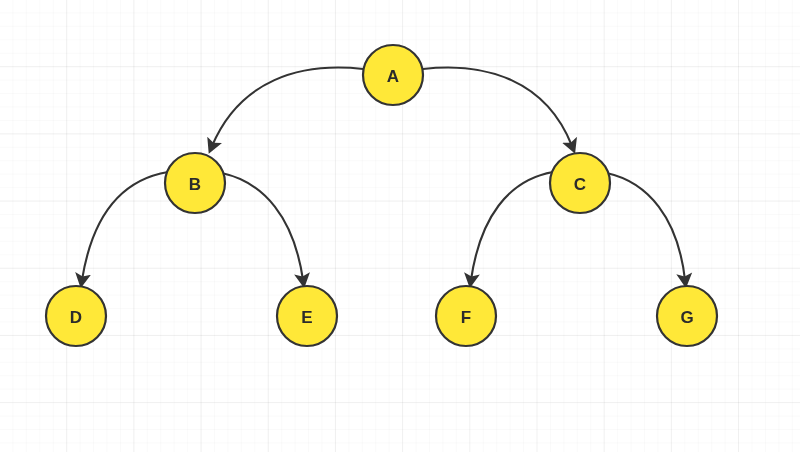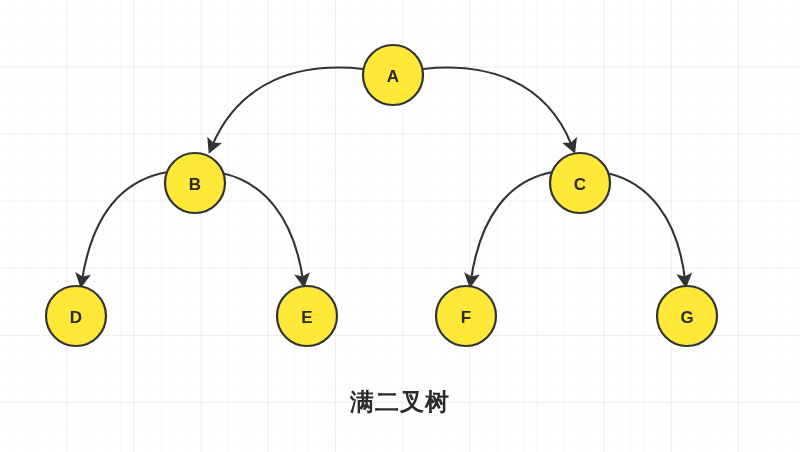--- a/index.html
+++ b/index.html
@@ -115,15 +115,14 @@
         <circle class="node-circle" cy="316" r="30" fill="#FFE838" cx="466"></circle>
         <text class="node-label" x="466" y="317">F</text>
       </g>
       <g>
         <circle class="node-circle" cy="316" r="30" fill="#FFE838" cx="687"></circle>
         <text class="node-label" x="687" y="317">G</text>
       </g>
     </g>
   </svg>
 
-  <div class="caption">满二叉树</div>
 
 </div>
 
 </body></html>

